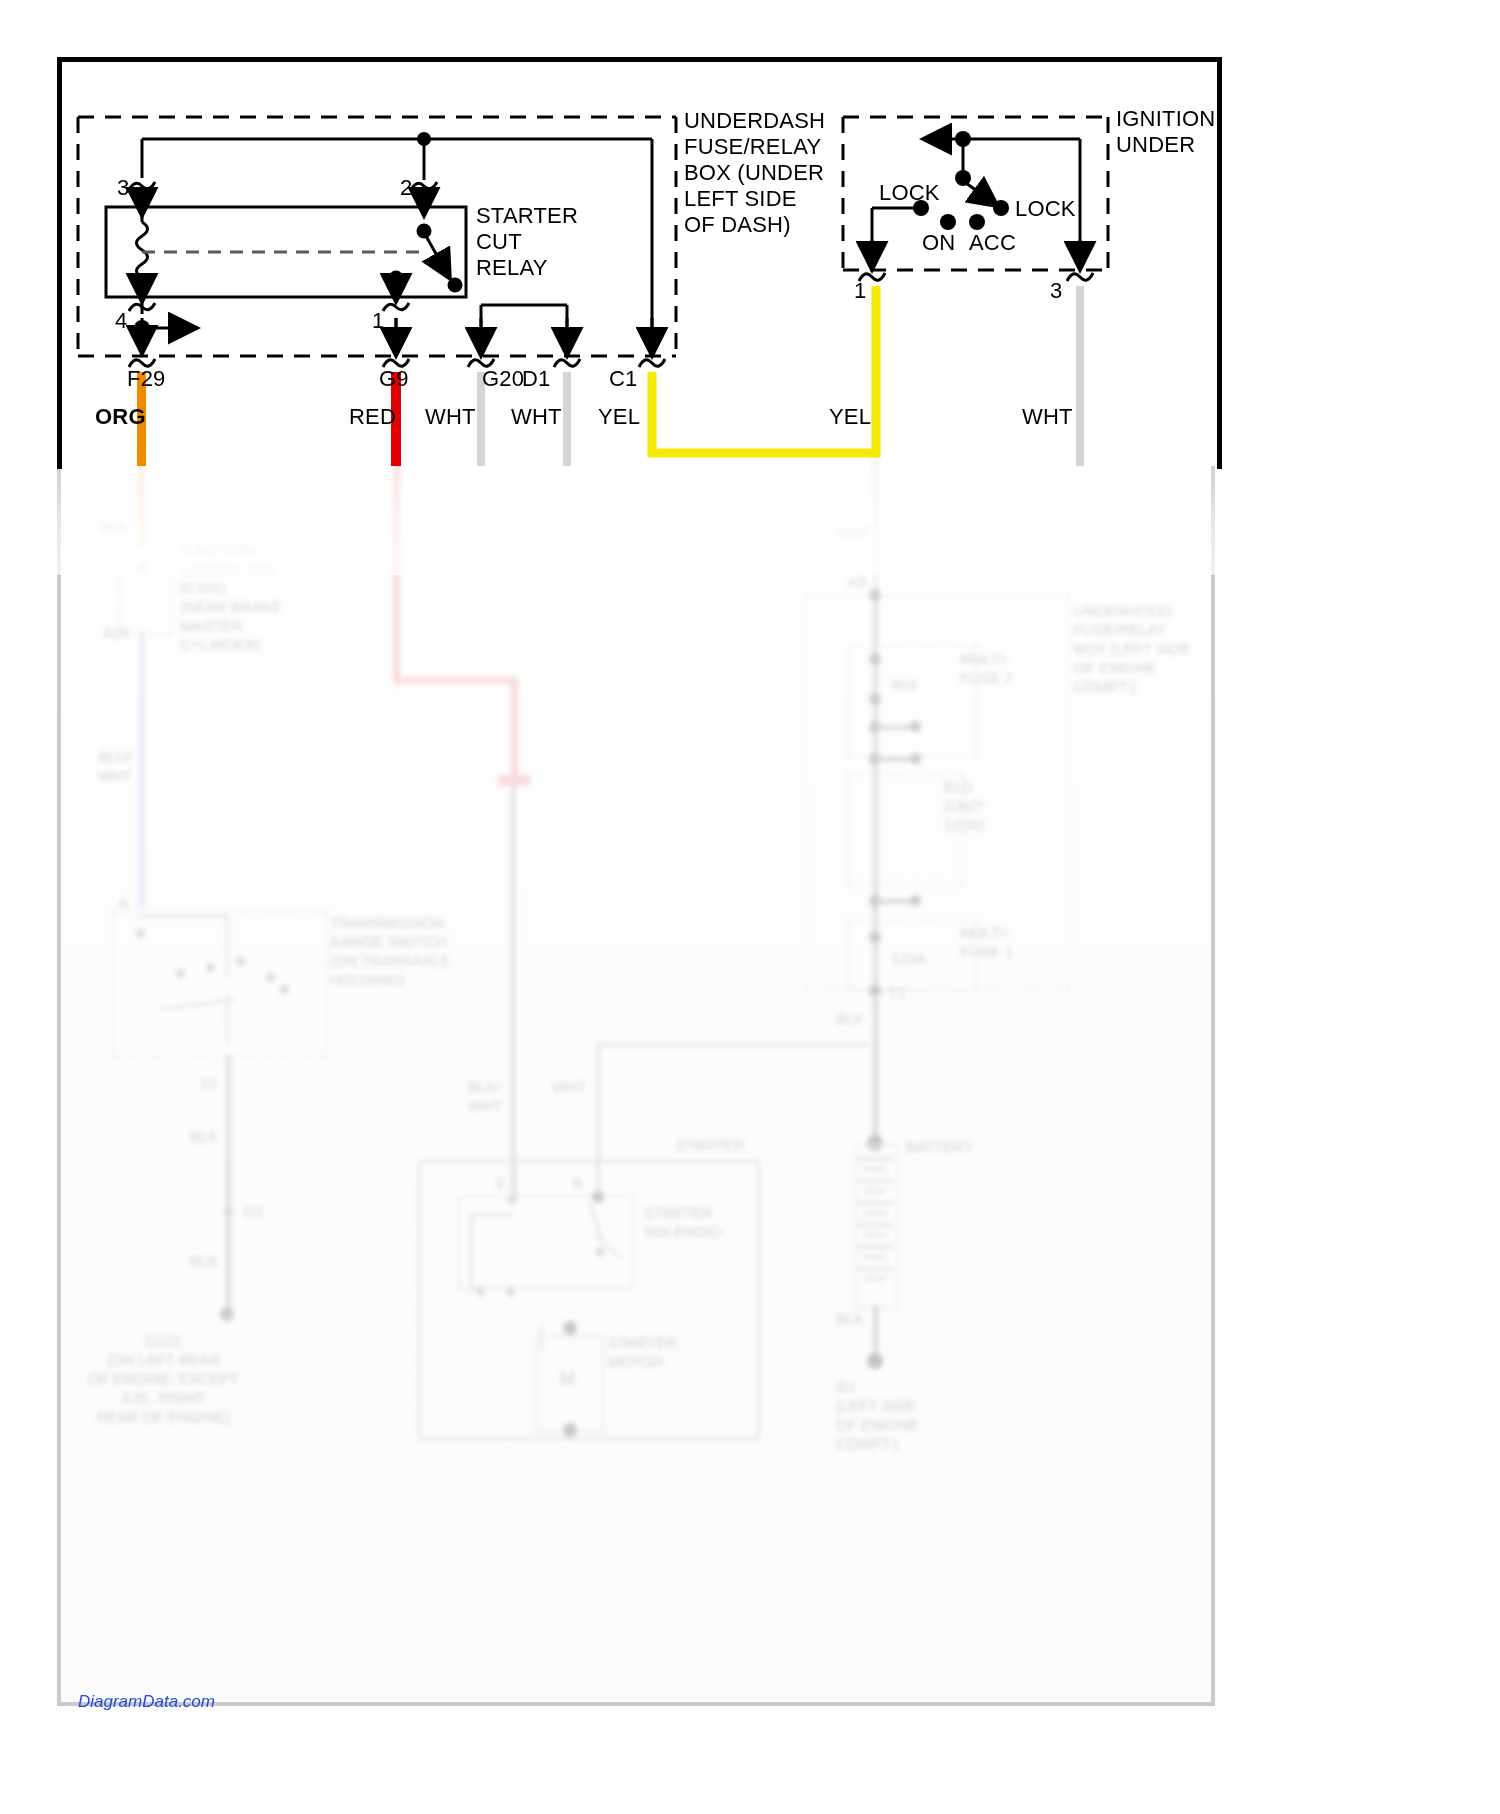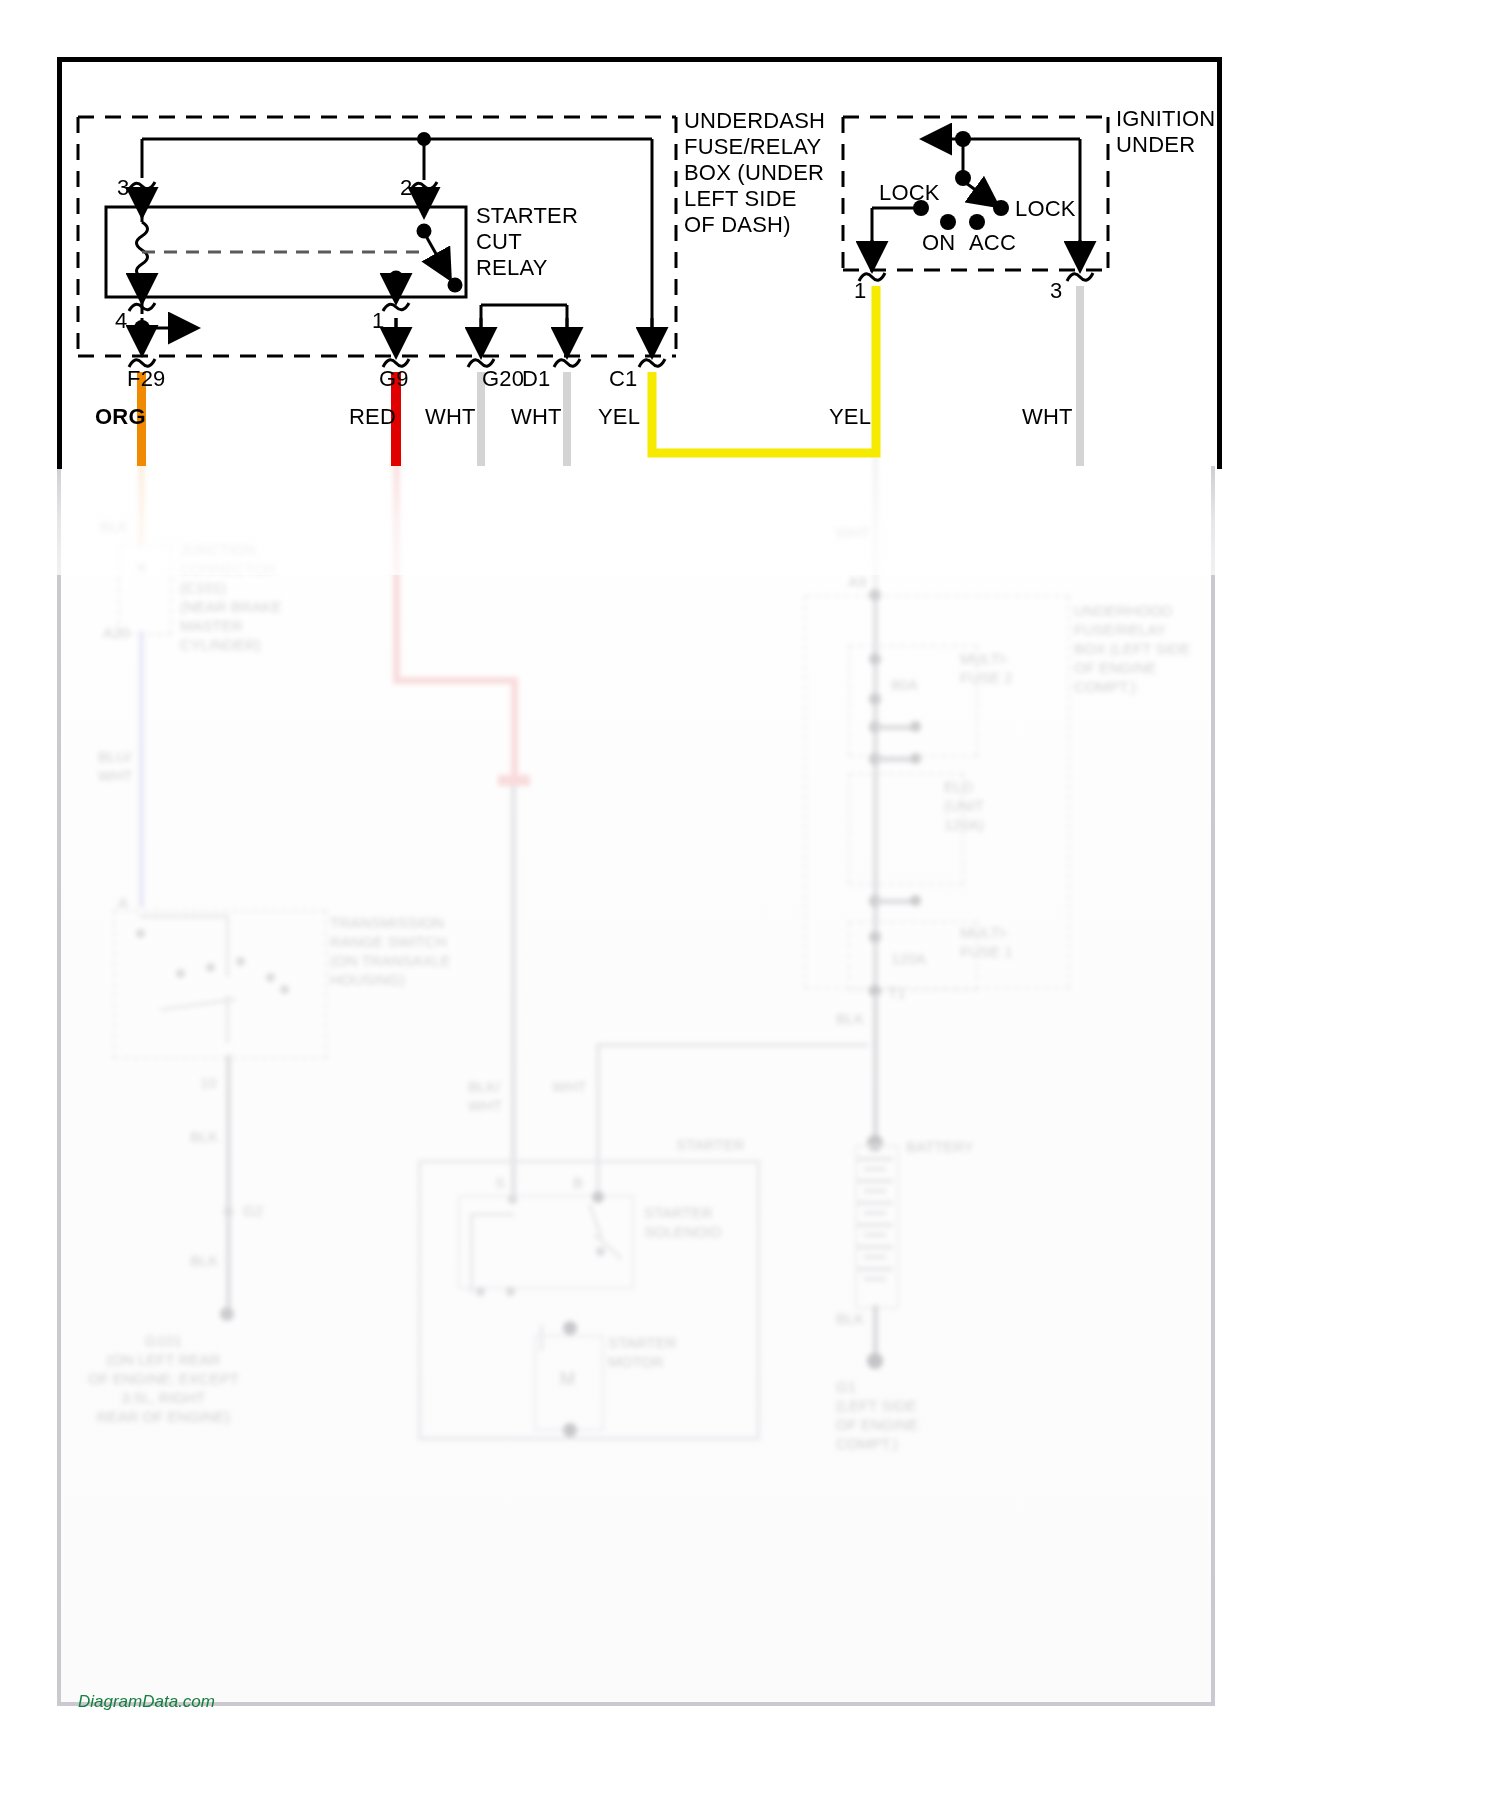--- a/index.html
+++ b/index.html
@@ -34,21 +34,21 @@
     filter:blur(2.6px) opacity(.30);
   }
   #fadeveil{
     position:absolute;left:57px;top:455px;width:1165px;height:120px;
     background:linear-gradient(180deg,rgba(255,255,255,0) 0%,rgba(255,255,255,.55) 55%,rgba(255,255,255,.75) 100%);
   }
   .gtxt{position:absolute;color:#6c6c74;font-size:15px;line-height:19px;white-space:pre;}
   .gln{position:absolute;background:#b8b8c0;}
   .gdot{position:absolute;width:9px;height:9px;border-radius:50%;background:#8d8d97;}
   .gbox{position:absolute;border:2px dashed #c6c6ce;}
-  .wm{position:absolute;left:78px;top:1692px;color:#15803d;font-size:17px;font-style:italic;}
+  .wm{position:absolute;left:78px;top:1692px;color:#1d4ed8;font-size:17px;font-style:italic;}
 </style>
 </head>
 <body>
 
 <div id="stage">
 
   <div class="frame-shadow"></div>
   <div class="frame-bottom"></div>
 
   <div id="fadezone">

